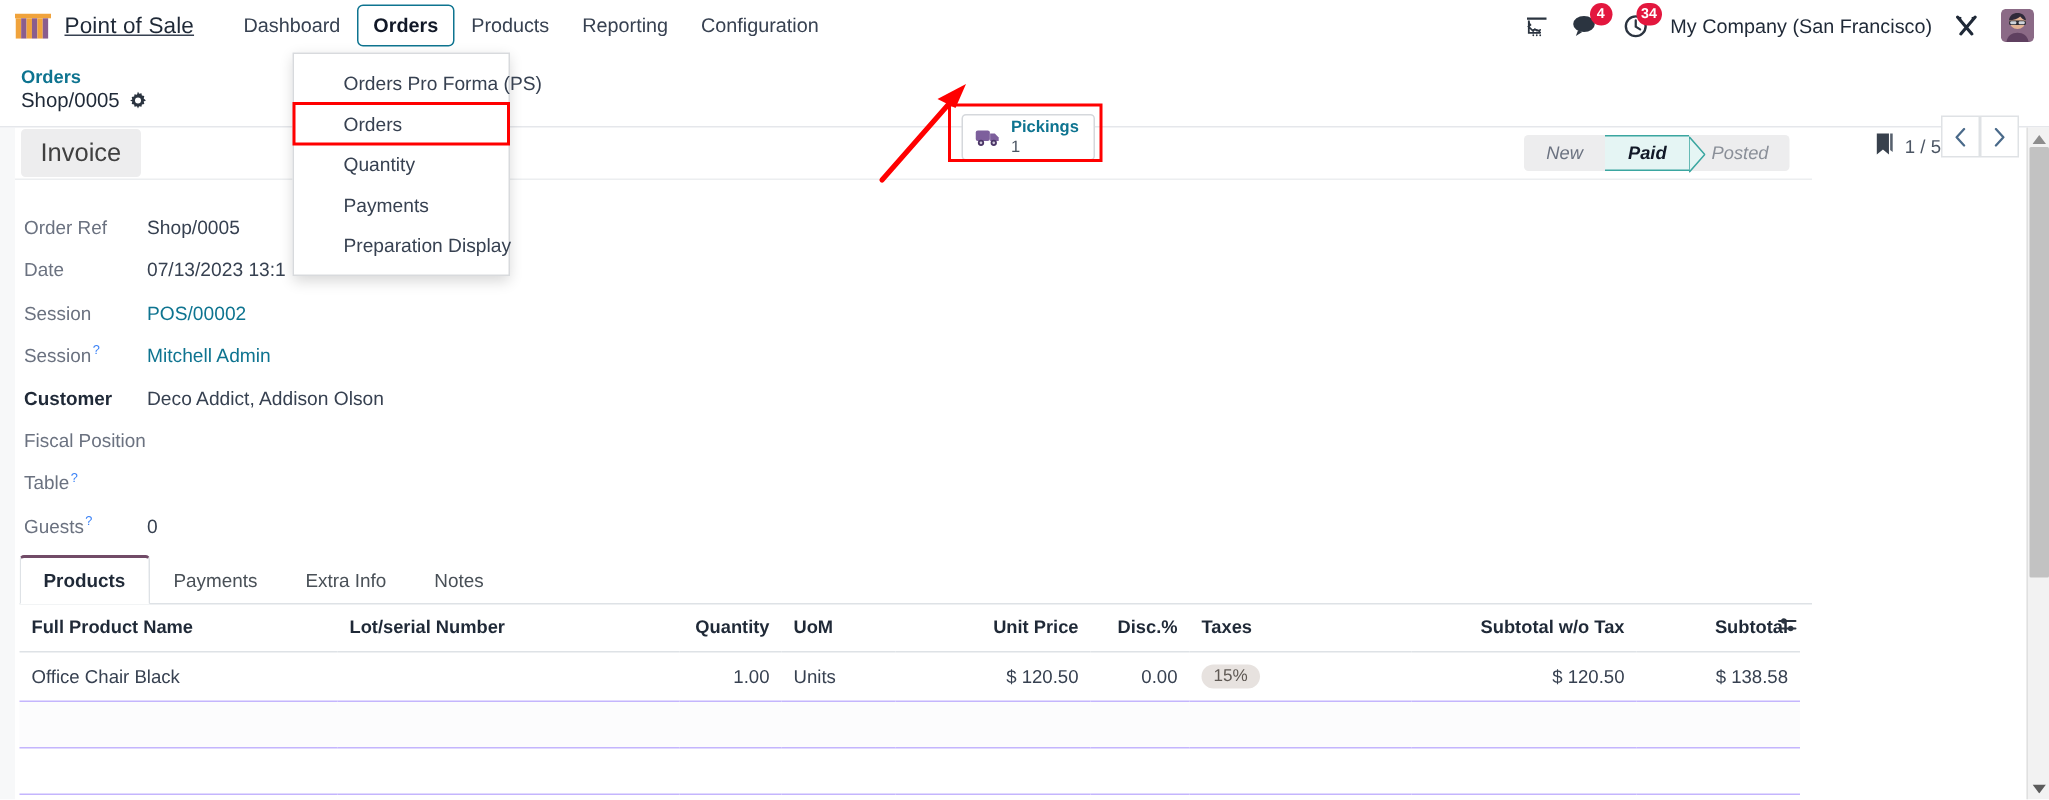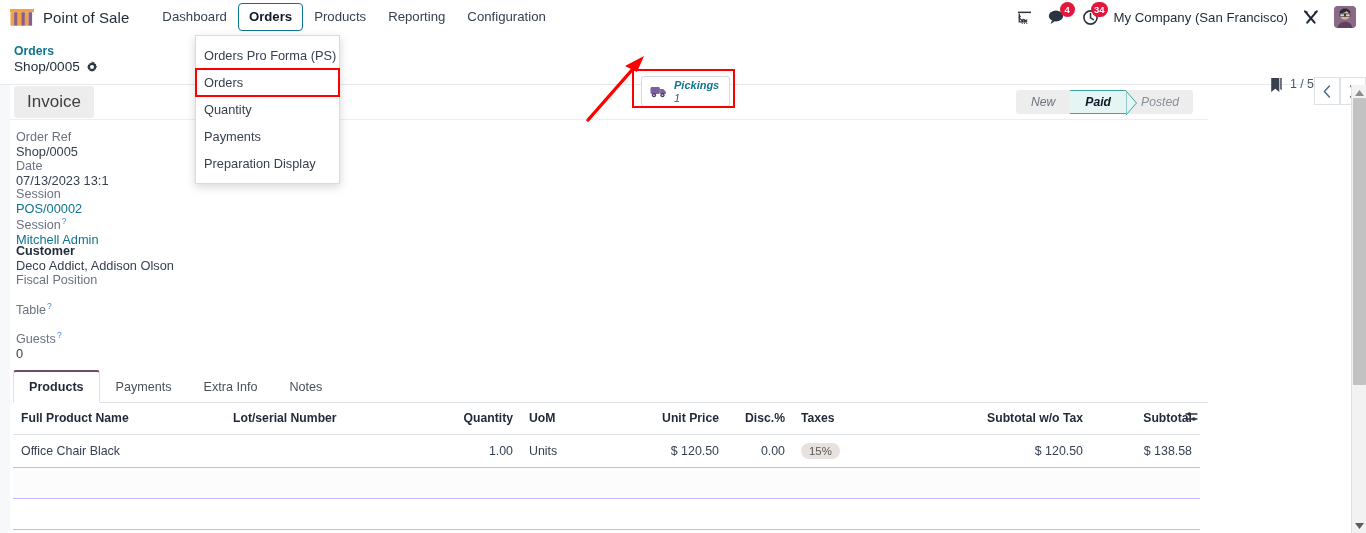--- a/index.html
+++ b/index.html
@@ -14,21 +14,21 @@
   #root { position: relative; width: 1366px; height: 533px; }
 
   
   .navbar {
     position: absolute; top: 0; left: 0; width: 1366px; height: 35px;
     background: #ffffff;
     display: flex; align-items: center;
     border-bottom: 1px solid #ffffff;
     z-index: 40;
   }
-  .brand { display: flex; align-items: flex-start; padding: 0 6px 0 10px; }
+  .brand { display: flex; align-items: flex-start; padding: 0 6px 0 10px; text-decoration: underline; }
   .brand-logo { width: 24px; height: 17px; position: relative; margin-right: 9px; display:block; }
   .brand-name { font-size: 15px; color: #1f2937; font-weight: 400; letter-spacing: .1px; }
   .menu-root { display: flex; align-items: center; margin-left: 16px; height: 35px; }
   .menu-item {
     padding: 4px 10px; font-size: 13.2px; color: #374151; cursor: pointer;
     border-radius: 3px; border: 1px solid transparent; line-height: 18px;
   }
   .menu-item.active { border: 1px solid #0e7490; color: #111827; font-weight: 700; border-radius: 4px; }
   .nav-right { margin-left: auto; display: flex; align-items: center; gap: 13px; padding-right: 10px; }
   .nav-ico { position: relative; width: 20px; height: 20px; display:flex; align-items:center; justify-content:center; cursor: pointer; }
@@ -43,21 +43,21 @@
   .avatar { width: 22px; height: 22px; border-radius: 3px; overflow:hidden; display:block; cursor:pointer; }
 
   
   .dropdown {
     position: absolute; top: 35px; left: 195px; width: 145px;
     background: #fff; border: 1px solid #d8dadd;
     box-shadow: 0 3px 9px rgba(0,0,0,.16);
     padding: 6px 0; z-index: 60;
   }
   .dd-item {
-    padding: 5px 8px; font-size: 12.8px; color: #374151; white-space: nowrap; cursor: pointer;
+    padding: 5px 33px; font-size: 12.8px; color: #374151; white-space: nowrap; cursor: pointer;
     line-height: 17px;
   }
   .dd-item.highlight { outline: 2.5px solid #ff0000; outline-offset: -1px; position: relative; z-index: 2; background:#fff; }
 
   
   .cp {
     position: absolute; top: 35px; left: 0; width: 1366px; height: 50px;
     background: #fff; border-bottom: 1px solid #e5e7eb;
     display: flex; align-items: center; z-index: 20;
   }
@@ -66,29 +66,29 @@
   .bc-row { display: flex; align-items: center; gap: 6px; margin-top: 1px; }
   .bc-current { font-size: 13.6px; color: #1f2937; }
   .gear { width: 12px; height: 12px; cursor: pointer; display:block; }
 
   
   .smart-wrap { position: absolute; left: 641px; top: 41px; }
   .smart-outline { position: absolute; left: -9px; top: -7px; width: 103px; height: 39px; border: 2.5px solid #ff0000; }
   .smart-btn {
     display: flex; align-items: center; gap: 7px;
     border: 1px solid #d5d8dc; background: #fff; border-radius: 3px;
-    padding: 4px 10px 4px 8px; height: 31px; cursor: pointer; font-style: italic;
+    padding: 4px 10px 4px 8px; height: 31px; cursor: pointer;
   }
   .truck { width: 17px; height: 15px; display:block; }
   .smart-txt { line-height: 1.1; }
   .smart-label { font-size: 11px; color: #0e7490; font-weight: 700; display:block; }
   .smart-val { font-size: 11px; color: #4b5563; display:block; }
 
   
-  .pager { position: absolute; right: 0; top: 42px; display: flex; align-items: flex-start; }
+  .pager { position: absolute; right: 20px; top: 42px; display: flex; align-items: flex-end; }
   .pg-count { font-size: 12.4px; color: #4b5563; }
   .pg-btn {
     width: 26px; height: 28px; border: 1px solid #dfe2e5; background: #fff;
     display: flex; align-items: center; justify-content: center; cursor: pointer;
   }
   .pg-btn:first-of-type { border-right: none; }
   .pg-btn svg { display:block; }
   .bookmark { width: 15px; height: 17px; cursor: pointer; display:block; margin-right: 6px; }
 
   
@@ -113,21 +113,21 @@
     border-top: 1px solid #3ba6a0; border-bottom: 1px solid #3ba6a0;
   }
   .st-arrow { position: absolute; right: -11px; top: 0; width: 11px; height: 24px; z-index: 3; }
 
   
   .sheet {
     position: absolute; top: 120px; left: 0; width: 1208px; height: 413px;
     background: #fff; overflow: hidden;
   }
   .form { padding: 10px 0 0 0; }
-  .frow { display: flex; align-items: flex-start; height: 28.5px; padding-left: 16px; flex-direction: column; }
+  .frow { display: flex; align-items: flex-end; height: 28.5px; padding-left: 16px; }
   .flabel { width: 82px; font-size: 12.6px; color: #6b7280; flex: 0 0 auto; position: relative; }
   .flabel.bold { color: #1f2937; font-weight: 700; }
   .qmark { color: #3b82f6; font-size: 8.5px; vertical-align: super; margin-left: 1px; }
   .fval { font-size: 12.8px; color: #374151; }
   .fval.link { color: #0e7490; cursor: pointer; }
 
   
   .notebook { margin-top: 12px; padding-left: 13px; }
   .tabs { display: flex; align-items: flex-end; border-bottom: 1px solid #dee2e6; }
   .tab {

